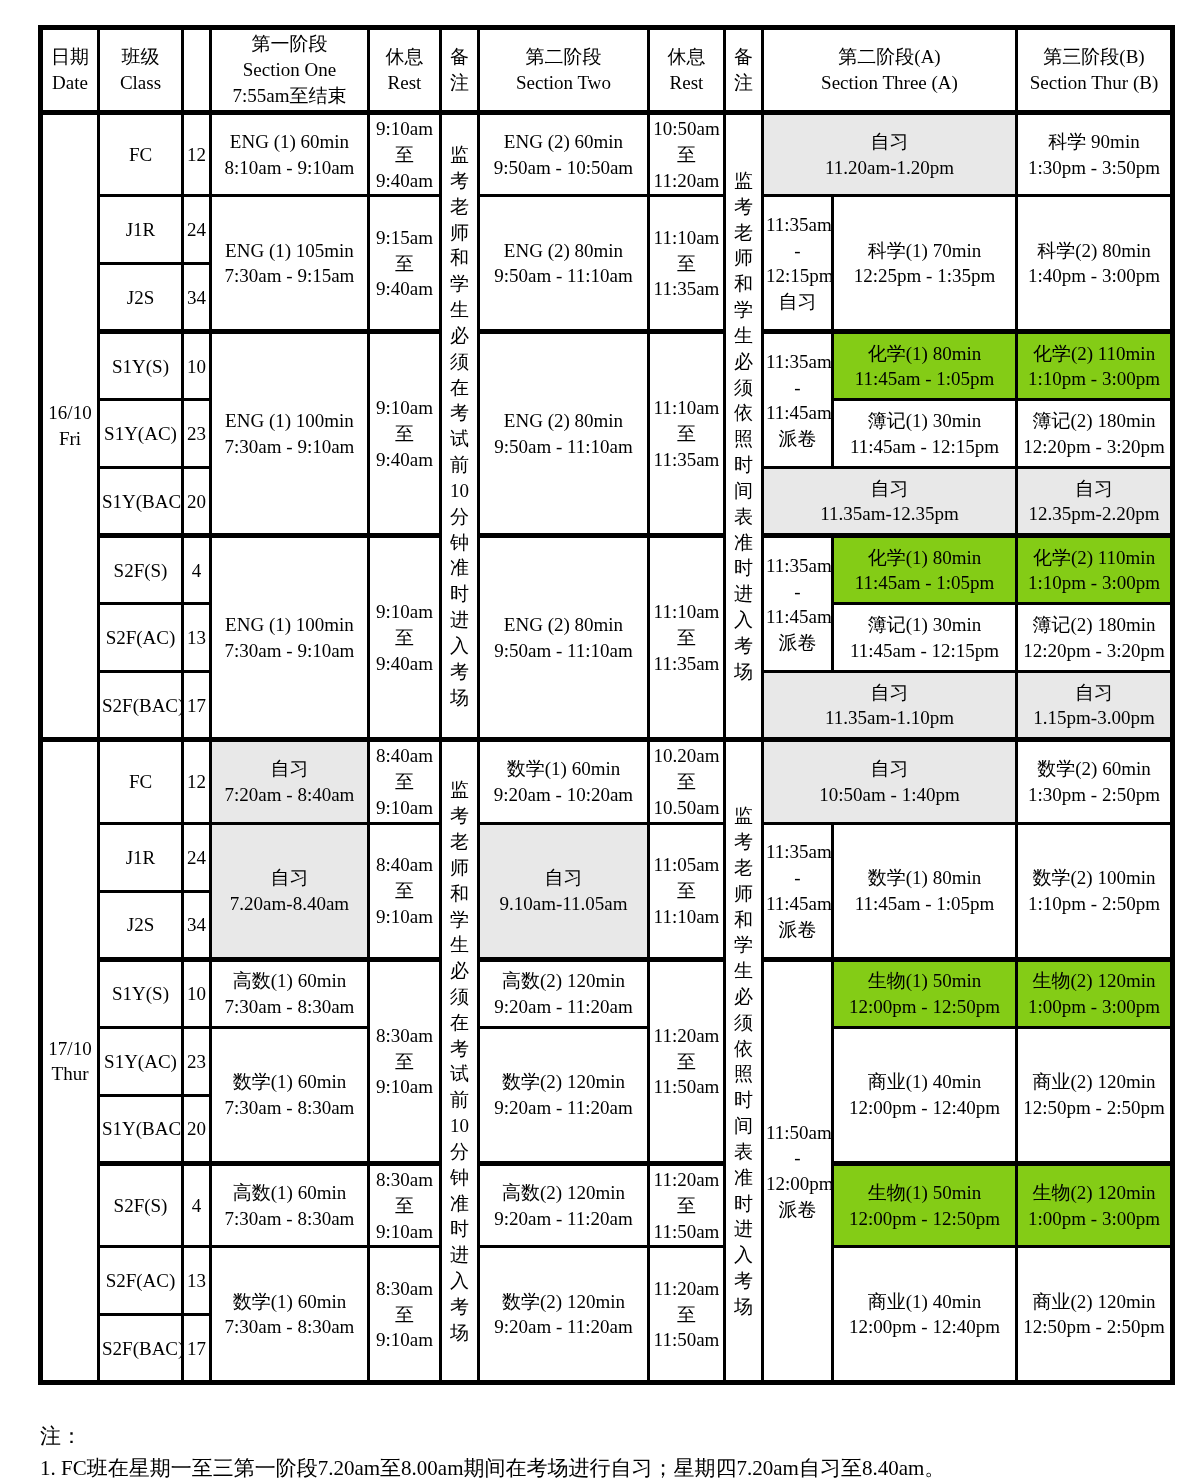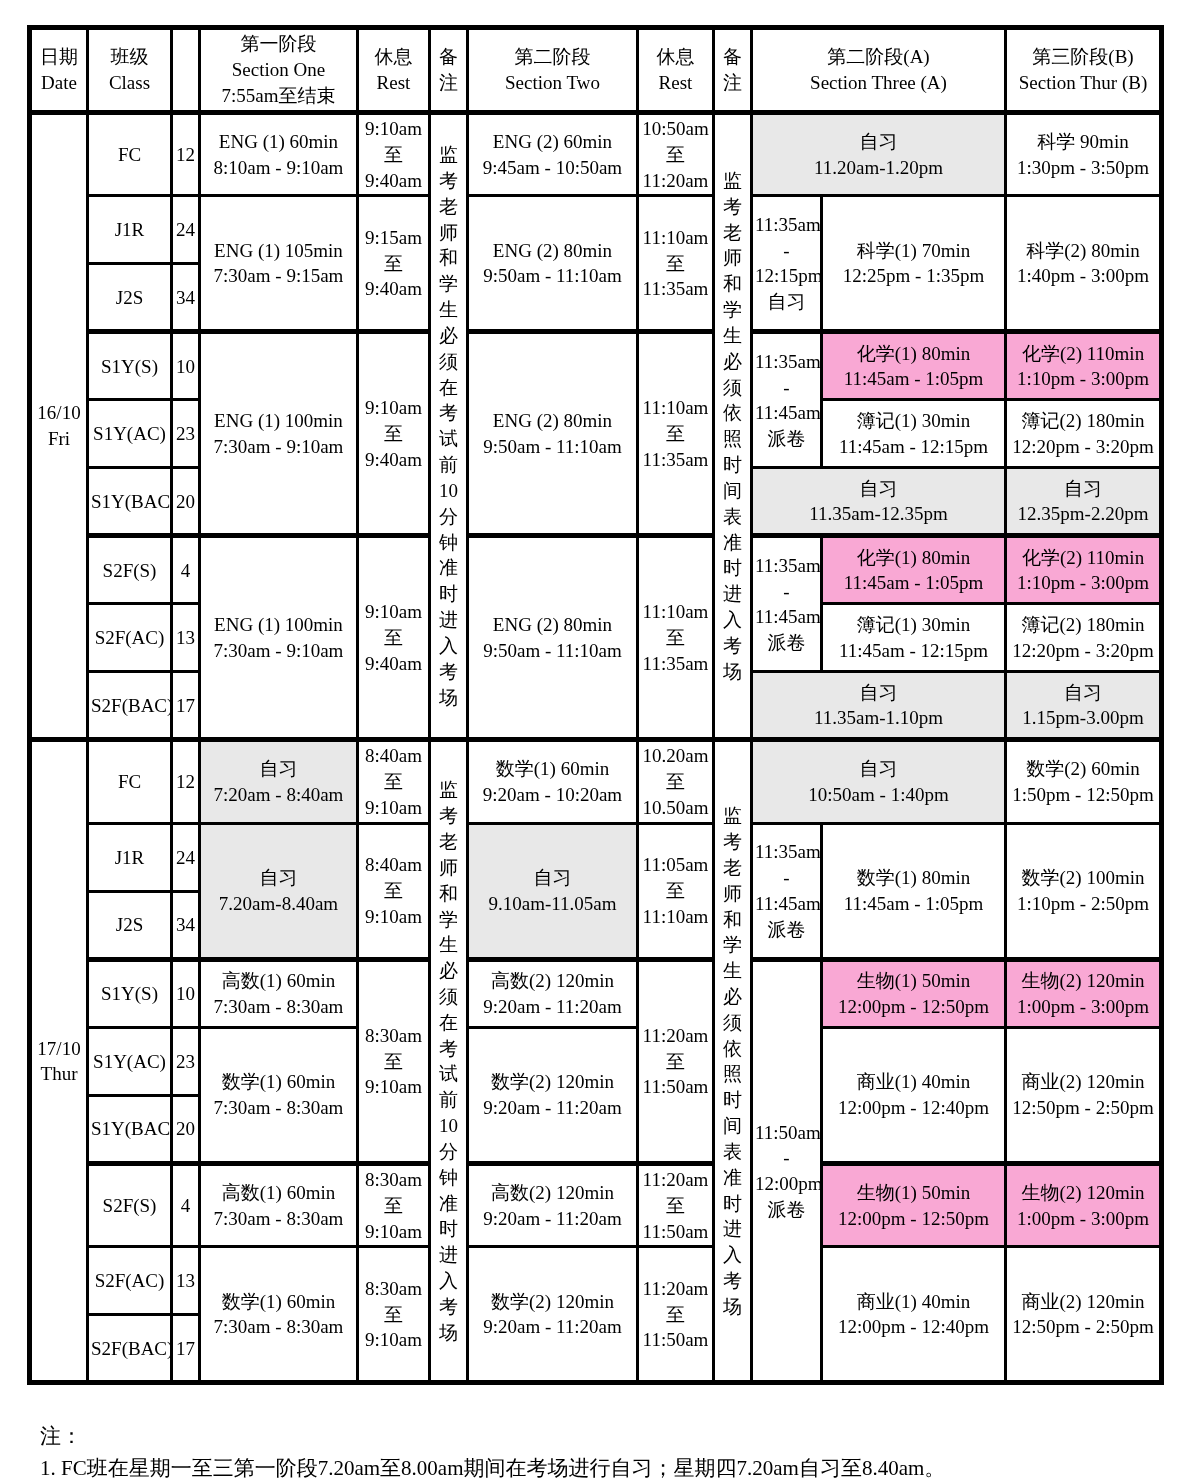--- a/index.html
+++ b/index.html
@@ -3,37 +3,37 @@
 <meta charset="utf-8">
 <style>
   html,body{margin:0;padding:0;}
   body{
     width:1200px;height:1481px;background:#ffffff;color:#000;
     font-family:"Liberation Serif","DejaVu Serif",serif;
     -webkit-font-smoothing:antialiased;
   }
   table.tt{
     border-collapse:collapse;table-layout:fixed;
-    width:1132px;margin:25px 0 0 27px;
+    width:1132px;margin:25px 0 0 38px;
     border:5px solid #000;
   }
   .tt th,.tt td{
     border:3px solid #000;
     text-align:center;vertical-align:middle;
     white-space:pre-line;
     font-weight:normal;
     font-size:19px;line-height:1.36;
     padding:1px 2px;
     overflow:hidden;
   }
   .tt thead th{height:78px;border-bottom-width:5px;}
   .tt tbody tr{height:68px;}
   tr.bt > td{border-top-width:5px;}
   .grey{background:#E8E8E8;}
-  .yellow{background:#f9a8d4;}
+  .yellow{background:#84cc16;}
   .remark{line-height:1.45;padding:0;}
   .klass{font-size:18px;}
   .count{font-size:17px;}
   .notes{margin:36px 0 0 40px;font-size:21px;line-height:1.52;}
   .notes div{white-space:pre-line;}
 </style>
 </head>
 <body>
 
 <table class="tt">
@@ -105,21 +105,21 @@
 10
 分
 钟
 准
 时
 进
 入
 考
 场</td>
       <td>ENG (2) 60min
-9:45am - 10:50am</td>
+9:50am - 10:50am</td>
       <td>10:50am
 至
 11:20am</td>
       <td rowspan="9" class="remark">监
 考
 老
 师
 和
 学
 生
@@ -297,21 +297,21 @@
 表
 准
 时
 进
 入
 考
 场</td>
       <td colspan="2" class="grey">自习
 10:50am - 1:40pm</td>
       <td>数学(2) 60min
-1:50pm - 12:50pm</td>
+1:30pm - 2:50pm</td>
     </tr>
     <tr>
       <td class="klass">J1R</td>
       <td class="count">24</td>
       <td rowspan="2" class="grey">自习
 7.20am-8.40am</td>
       <td rowspan="2">8:40am
 至
 9:10am</td>
       <td rowspan="2" class="grey">自习

